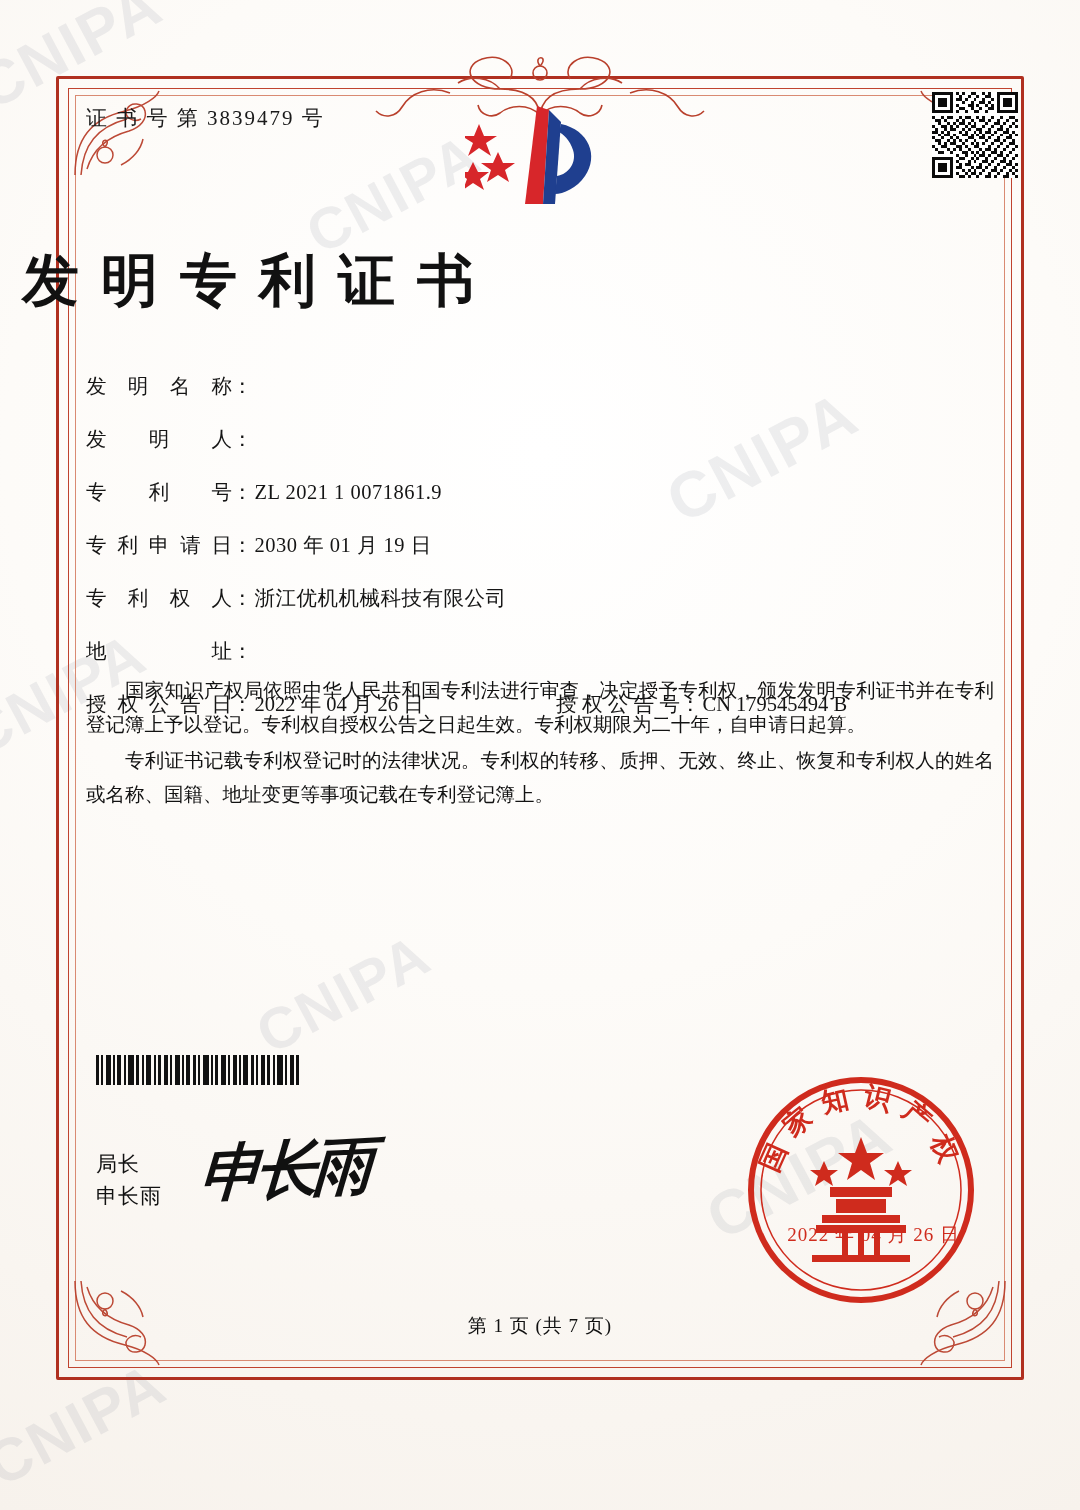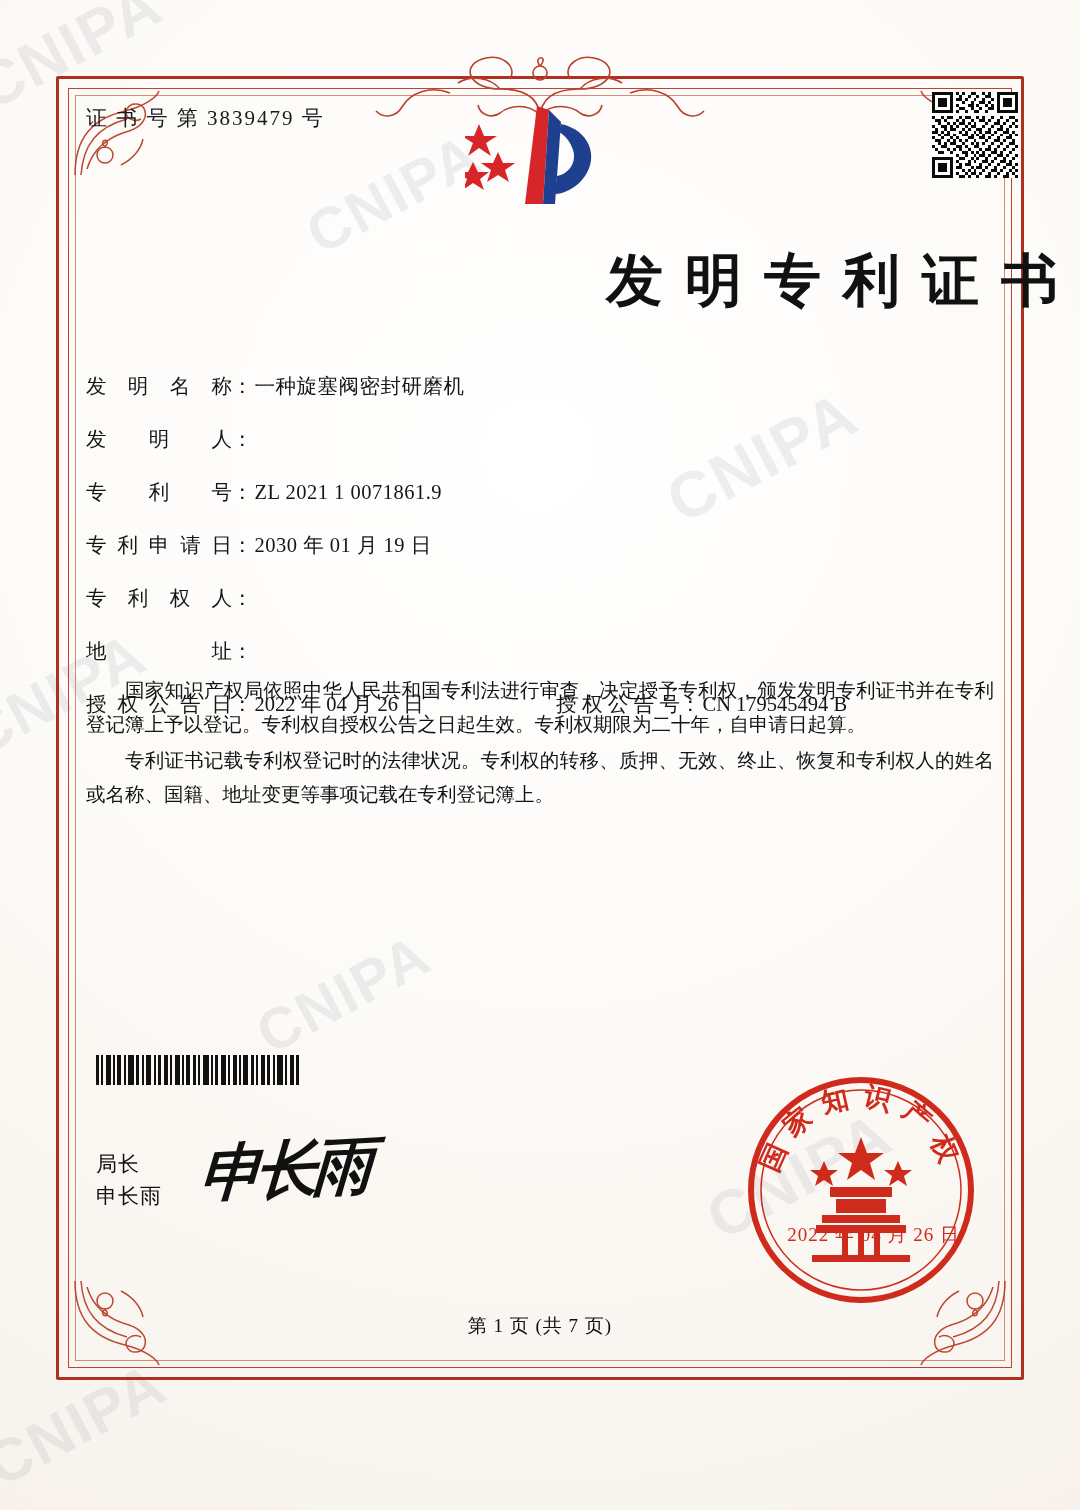--- a/index.html
+++ b/index.html
@@ -109,21 +109,21 @@
     top: 100px;
     transform: translateX(-50%);
     width: 150px;
     height: 116px;
   }
   .title {
     position: absolute;
     left: 0;
     right: 0;
     top: 243px;
-    text-align: right;
+    text-align: left;
     font-size: 57px;
     letter-spacing: 22px;
     text-indent: 22px;
     color: #111;
     font-weight: 700;
     font-family: "Liberation Serif", "DejaVu Serif", serif;
   }
 
   
   .fields {
@@ -579,21 +579,20 @@
   <div class="fields">
 
     <div class="field">
       <div class="f-label">
         <span>发</span>
         <span>明</span>
         <span>名</span>
         <span>称</span>
       </div>
       <div class="f-colon">：</div>
-      <div class="f-value">一种旋塞阀密封研磨机</div>
     </div>
 
     <div class="field">
       <div class="f-label">
         <span>发</span>
         <span>明</span>
         <span>人</span>
       </div>
       <div class="f-colon">：</div>
     </div>
@@ -621,20 +620,21 @@
     </div>
 
     <div class="field">
       <div class="f-label">
         <span>专</span>
         <span>利</span>
         <span>权</span>
         <span>人</span>
       </div>
       <div class="f-colon">：</div>
+      <div class="f-value">浙江优机机械科技有限公司</div>
     </div>
 
     <div class="field">
       <div class="f-label">
         <span>地</span>
         <span>址</span>
       </div>
       <div class="f-colon">：</div>
     </div>
 

